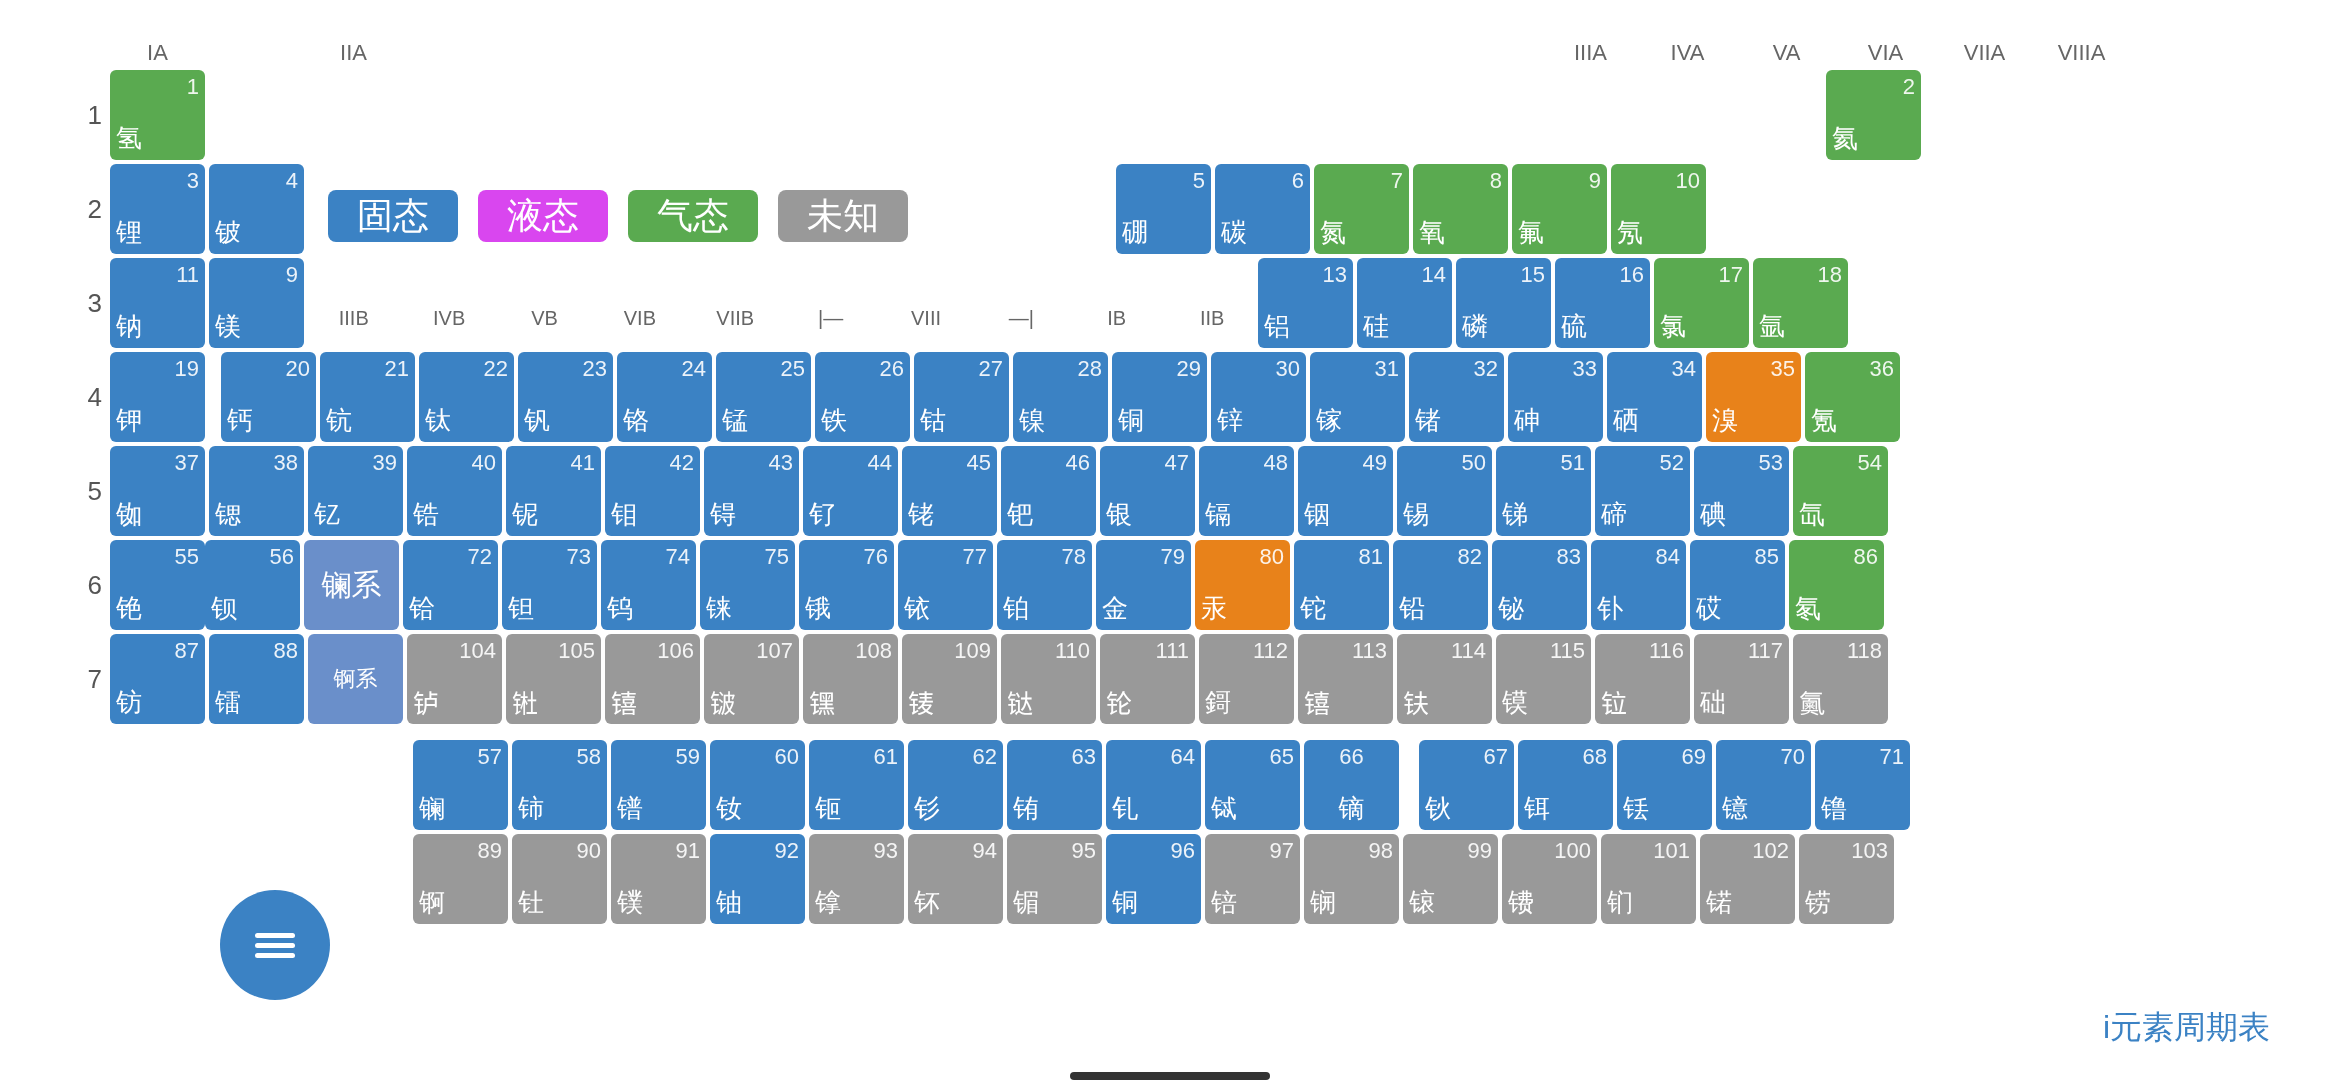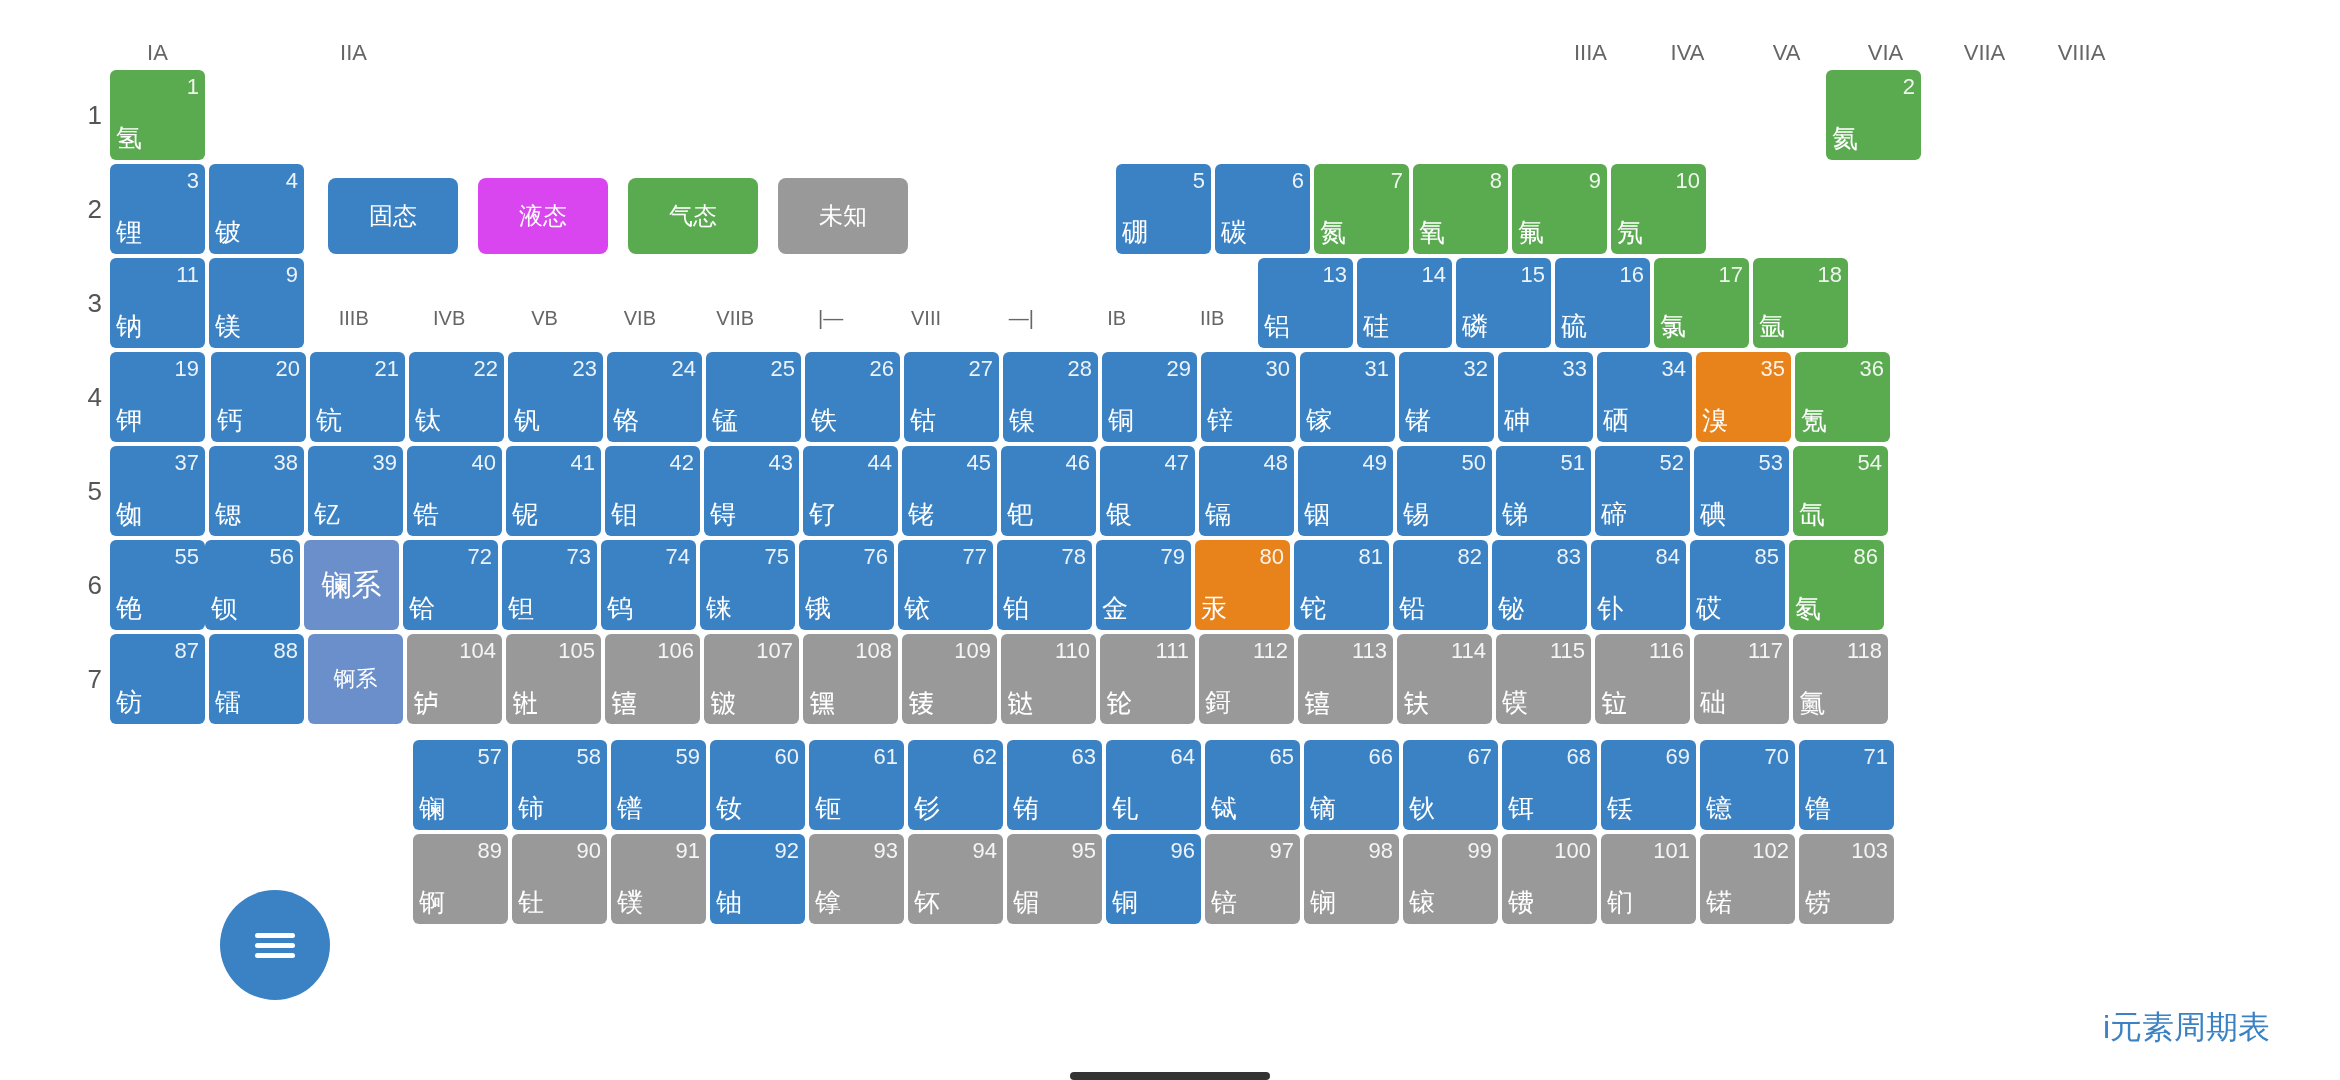--- a/index.html
+++ b/index.html
@@ -56,26 +56,26 @@
       color: #555;
       flex-shrink: 0;
     }
     .group-header-label {
       font-size: 22px;
       color: #666;
       text-align: center;
     }
     .legend-item {
       width: 130px;
-      height: 76px;
+      height: 52px;
       border-radius: 8px;
       display: flex;
       align-items: center;
       justify-content: center;
-      font-size: 24px;
+      font-size: 36px;
       color: #fff;
       font-weight: 500;
     }
     .menu-btn {
       position: absolute;
       bottom: 80px;
       left: 220px;
       width: 110px;
       height: 110px;
       border-radius: 50%;
@@ -237,21 +237,21 @@
       <div class="symbol">氯</div>
     </div>
     <div class="element-cell cell-gas">
       <div class="atomic-number">18</div>
       <div class="symbol">氩</div>
     </div>
   </div>
 
   <div class="period-row">
     <div class="period-label">4</div>
-    <div class="element-cell cell-solid" style="margin-right:6px;">
+    <div class="element-cell cell-solid" style="margin-right:16px;">
       <div class="atomic-number">19</div>
       <div class="symbol">钾</div>
     </div>
     <div class="element-cell cell-solid" style="margin-right:4px;">
       <div class="atomic-number">20</div>
       <div class="symbol">钙</div>
     </div>
     <div class="element-cell cell-solid" style="margin-right:4px;">
       <div class="atomic-number">21</div>
       <div class="symbol">钪</div>
@@ -576,21 +576,21 @@
       <div class="symbol">铕</div>
     </div>
     <div class="element-cell cell-solid" style="margin-right:4px;">
       <div class="atomic-number">64</div>
       <div class="symbol">钆</div>
     </div>
     <div class="element-cell cell-solid" style="margin-right:4px;">
       <div class="atomic-number">65</div>
       <div class="symbol">铽</div>
     </div>
-    <div class="element-cell cell-solid" style="margin-right:4px;">
+    <div class="element-cell cell-solid" style="margin-right:20px;align-items:center;">
       <div class="atomic-number">66</div>
       <div class="symbol">镝</div>
     </div>
     <div class="element-cell cell-solid" style="margin-right:4px;">
       <div class="atomic-number">67</div>
       <div class="symbol">钬</div>
     </div>
     <div class="element-cell cell-solid" style="margin-right:4px;">
       <div class="atomic-number">68</div>
       <div class="symbol">铒</div>

